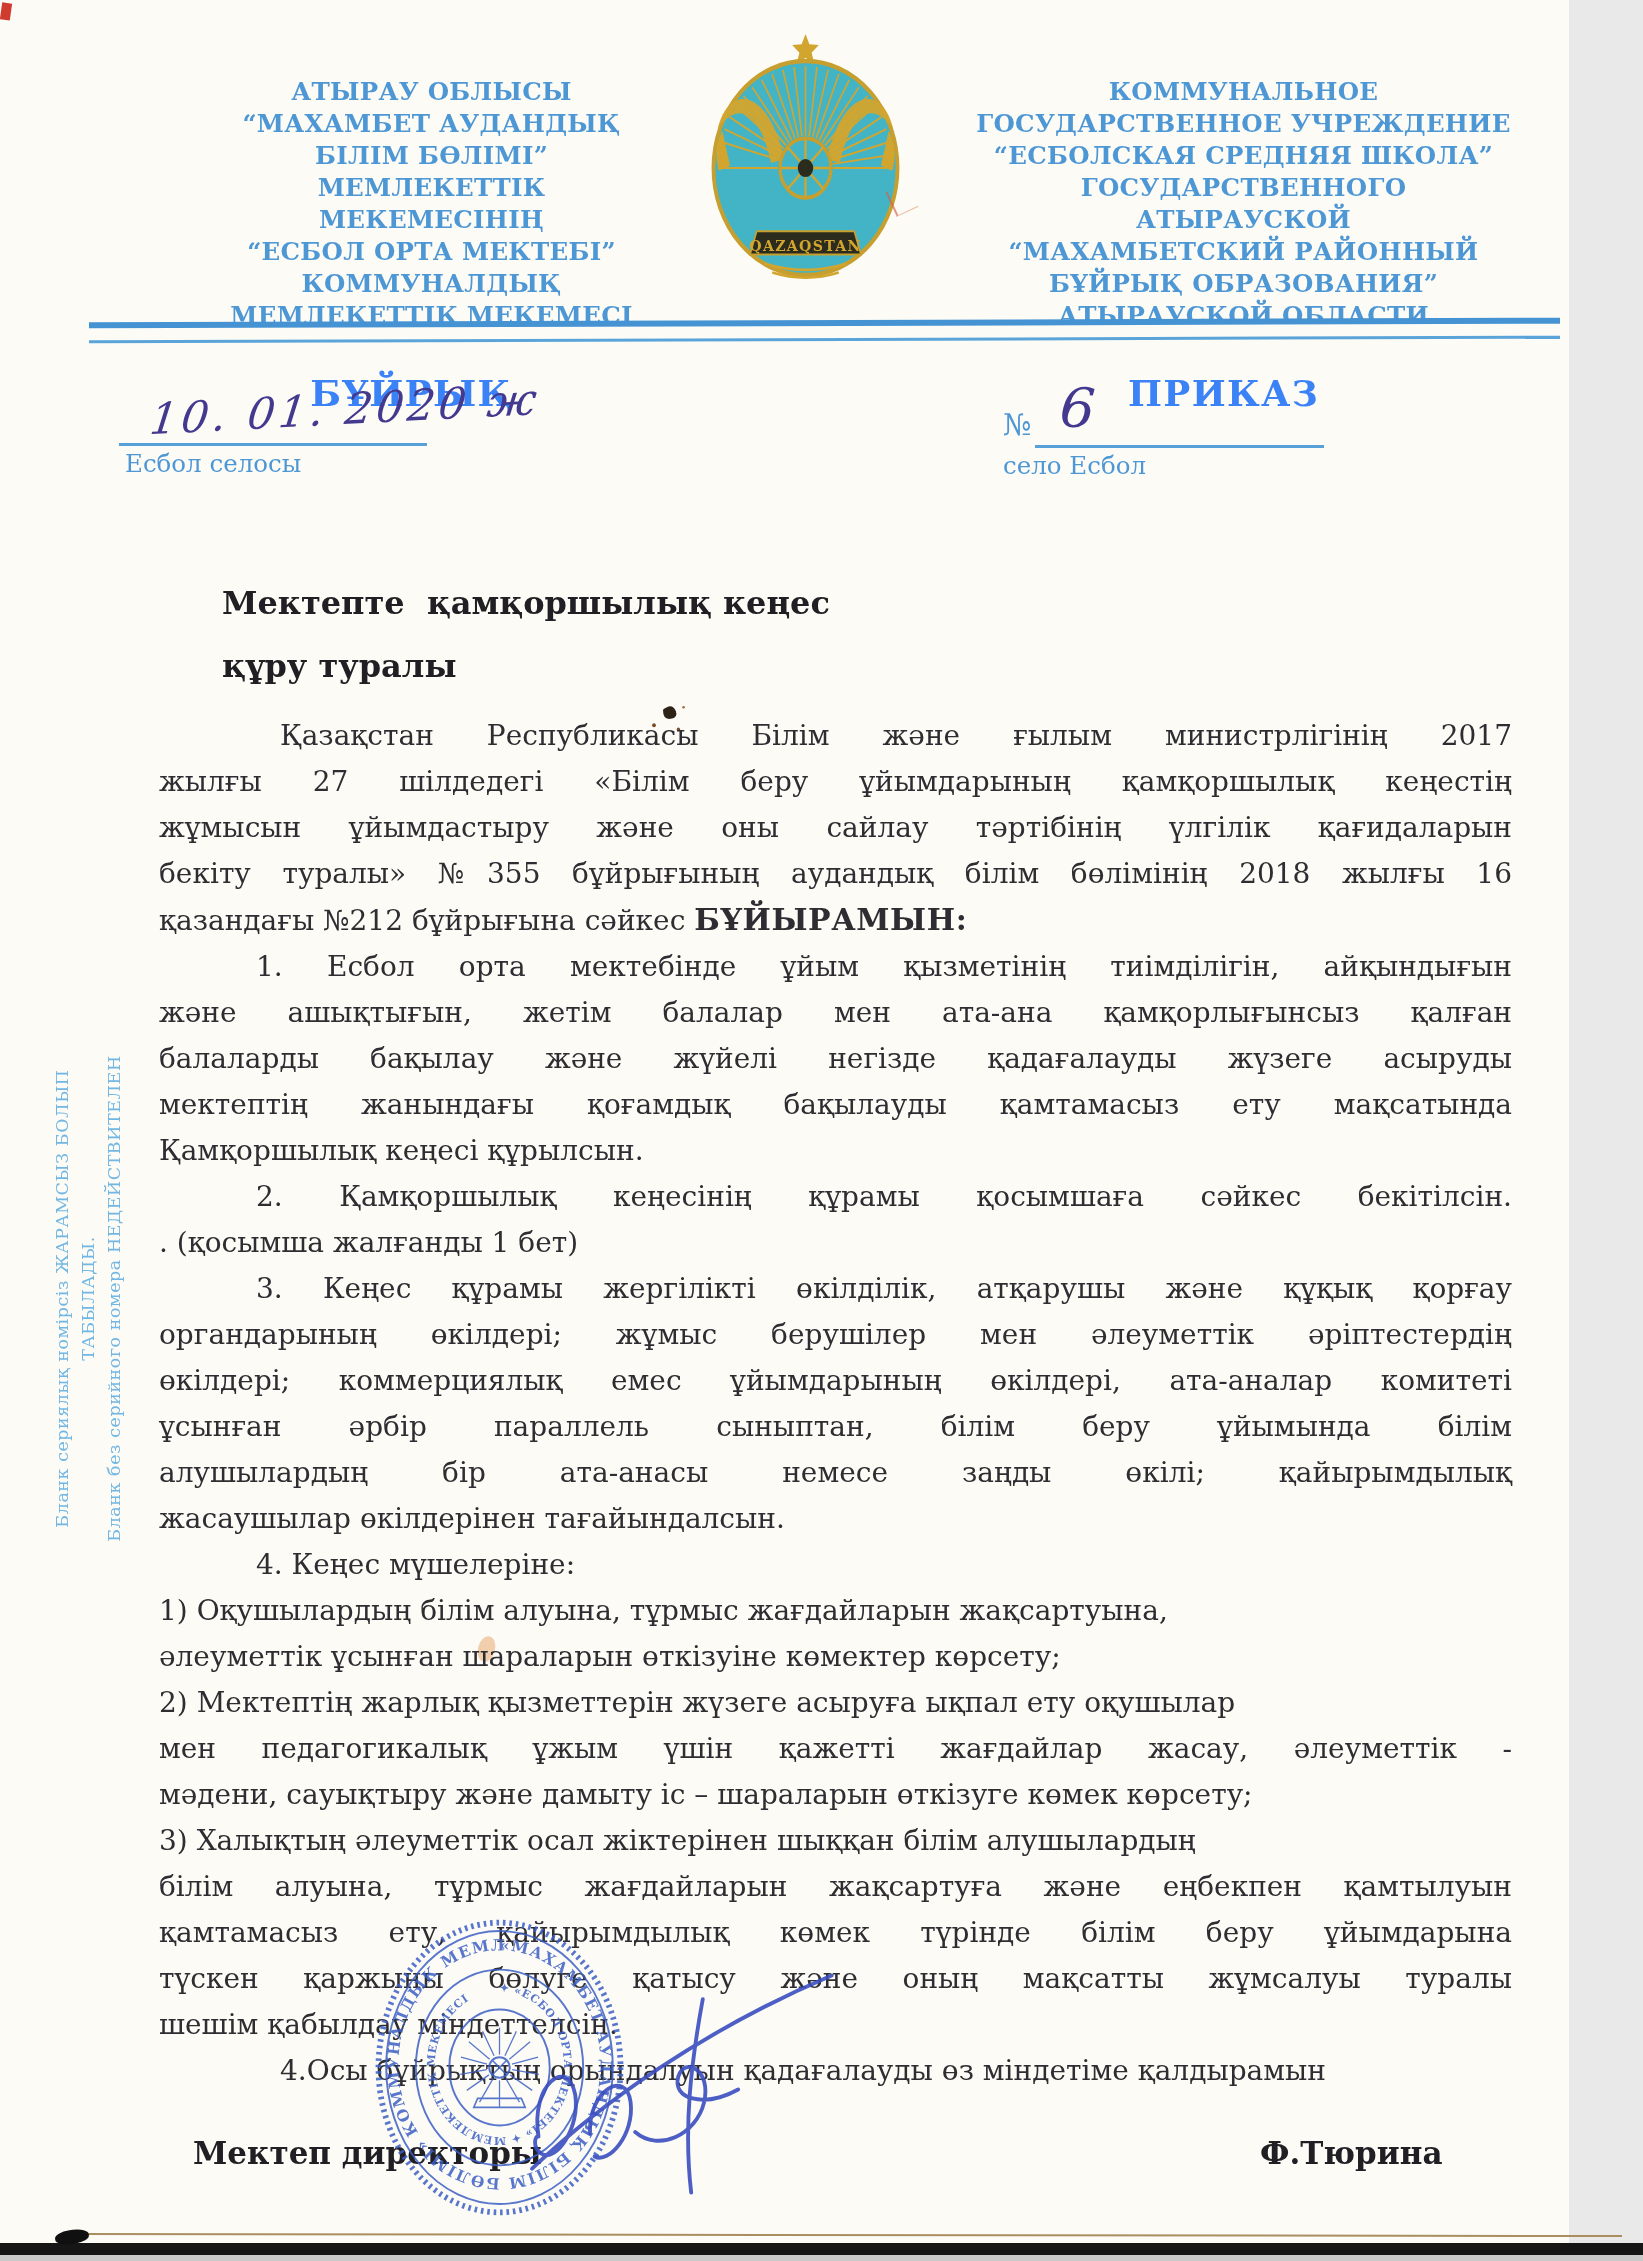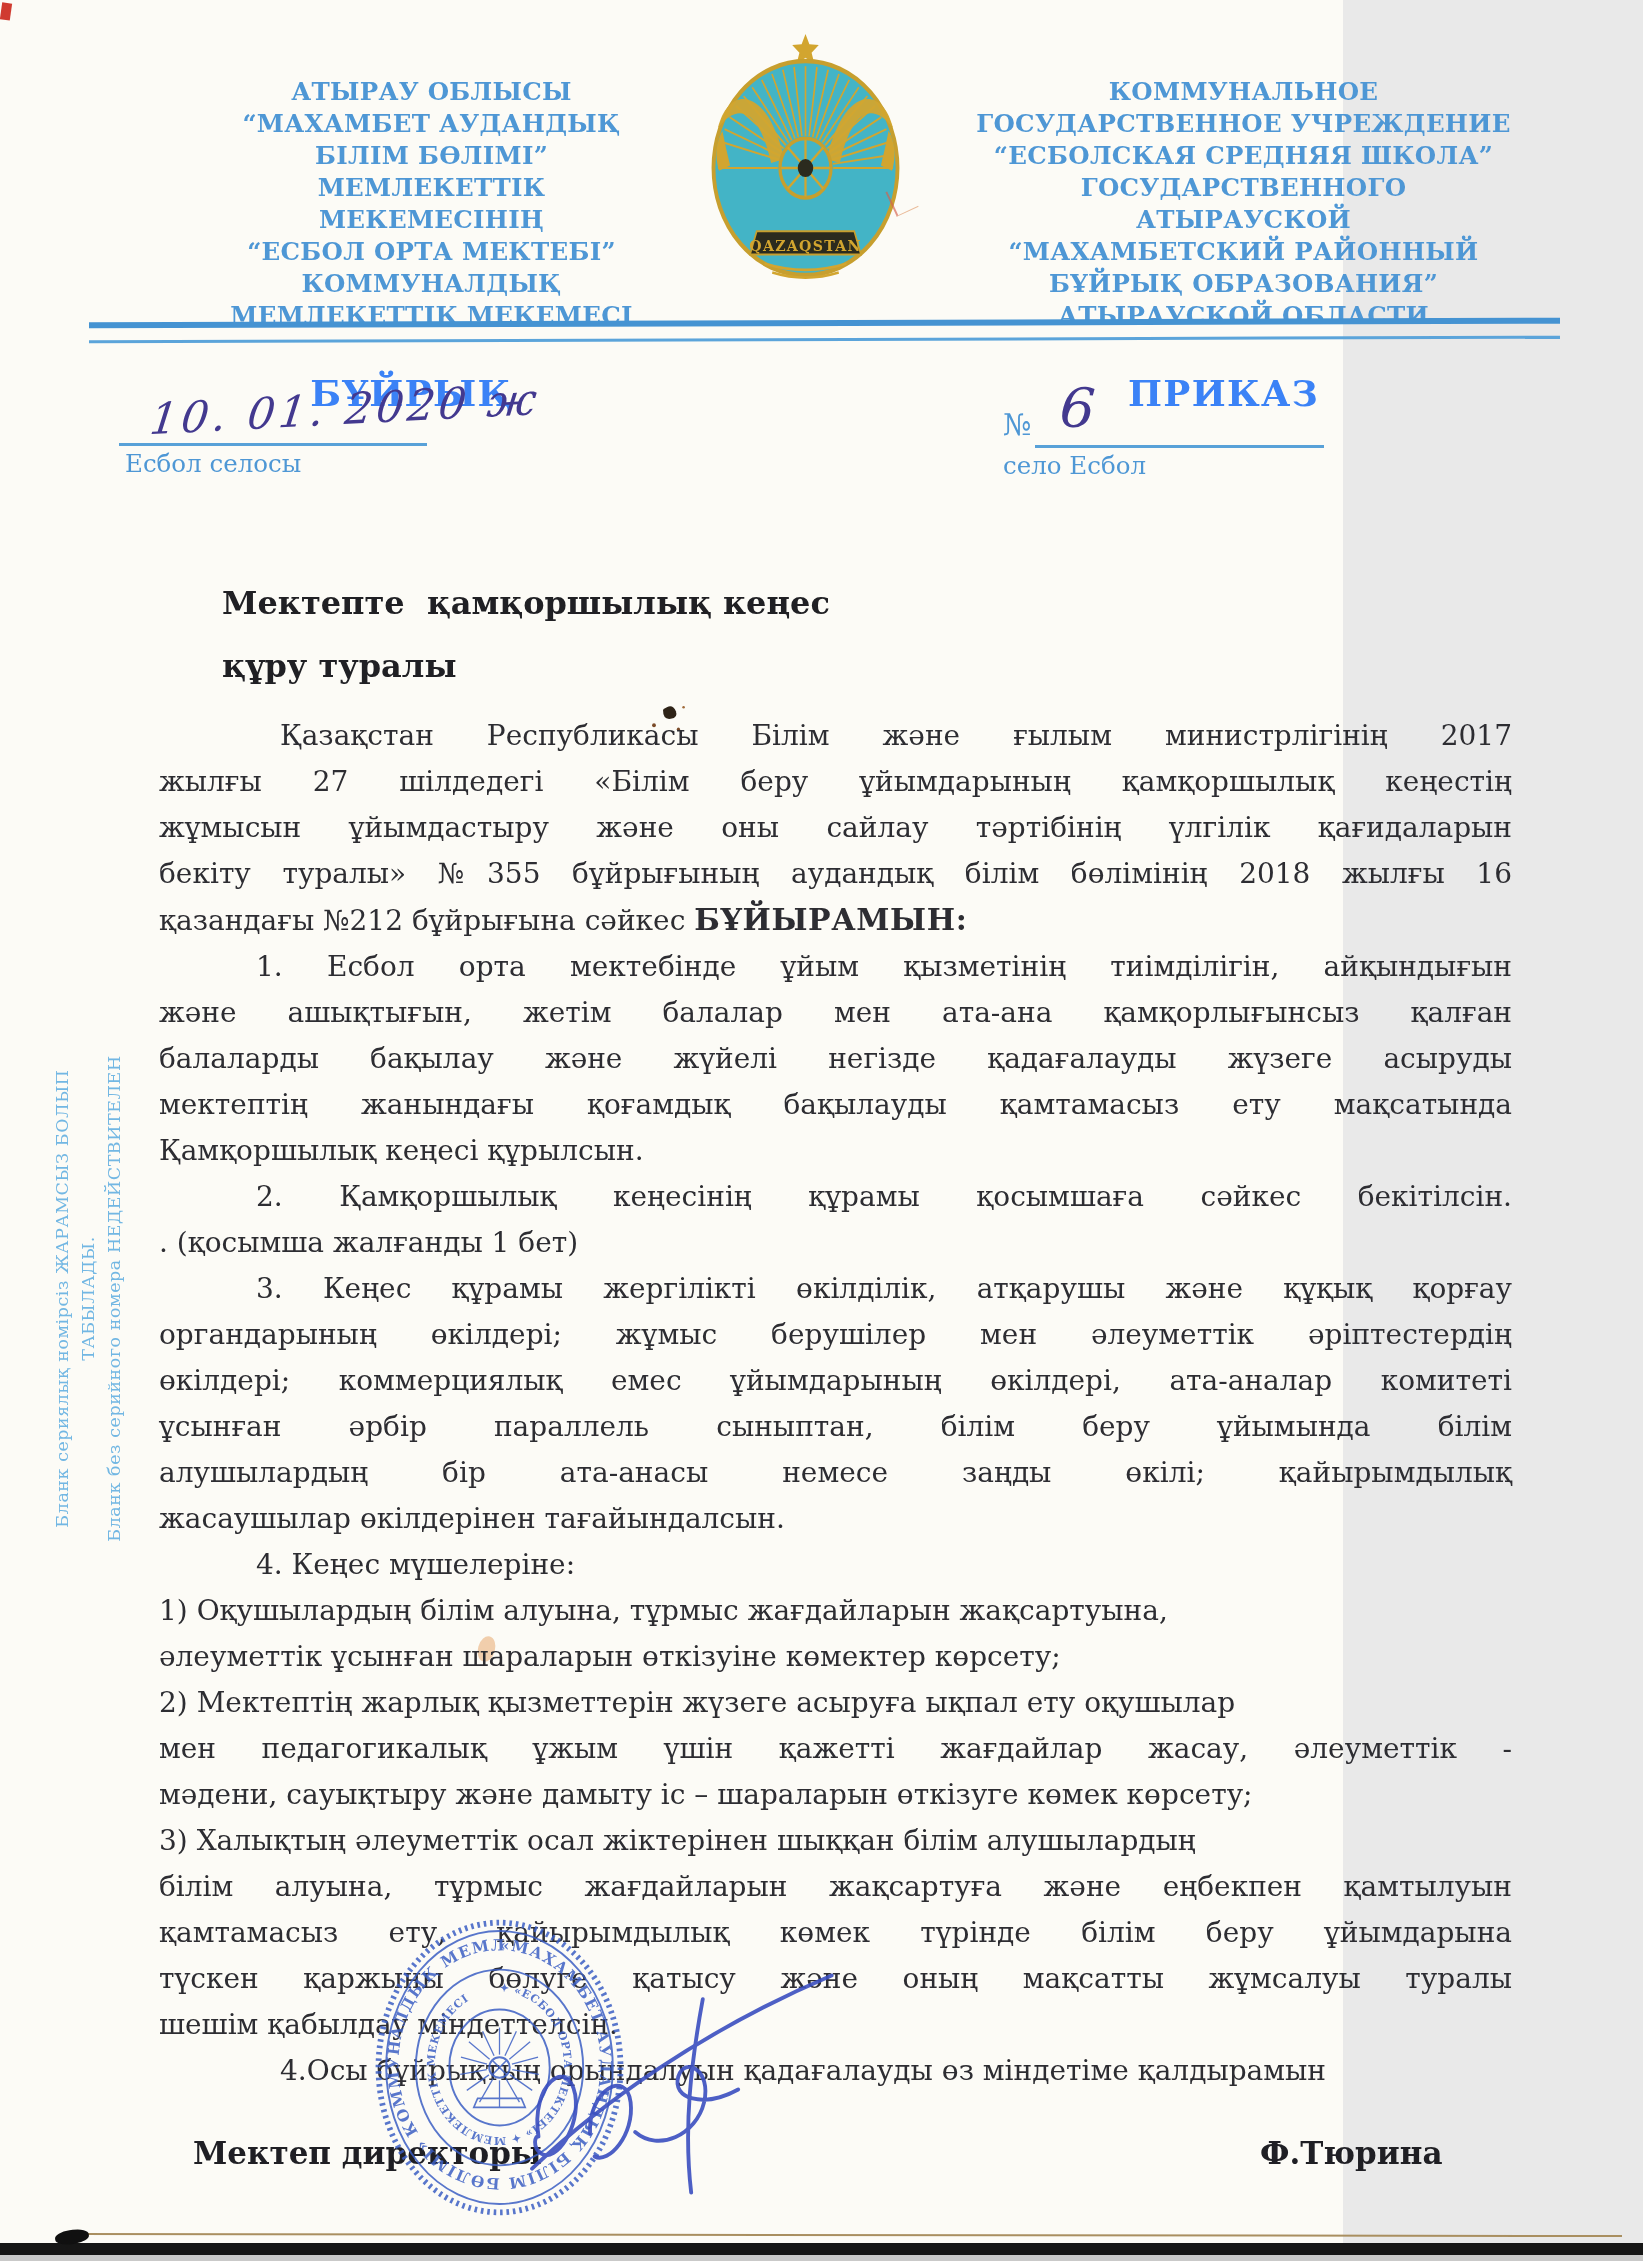--- a/index.html
+++ b/index.html
@@ -1,18 +1,18 @@
 <!DOCTYPE html>
 <html style="font-size:10.3px"><head>
 <meta charset="utf-8">
 <style>
   html,body{margin:0;padding:0;}
   body{width:1644px;height:2261px;position:relative;overflow:hidden;
        background:#e9e9e9;font-family:"DejaVu Serif","Liberation Serif",serif;}
-  #paper{position:absolute;left:0;top:0;width:1343px;height:2261px;background:#fcfbf6;}
+  #paper{position:absolute;left:0;top:0;width:1541px;height:2261px;background:#fcfbf6;padding-left:28px;}
 
   
   .org-block{position:absolute;top:76px;width:451px;text-align:center;
              color:#4e97d5;font-weight:bold;font-size:24.5px;line-height:32px;letter-spacing:0.3px;}
   #org-left{left:206px;}
   #org-right{left:973px;width:541px;}
 
   #emblem{position:absolute;left:699px;top:24.5px;width:213px;height:261px;}
 
   .rule{position:absolute;left:89px;width:1471px;background:#4593d2;transform:rotate(-.18deg);}

